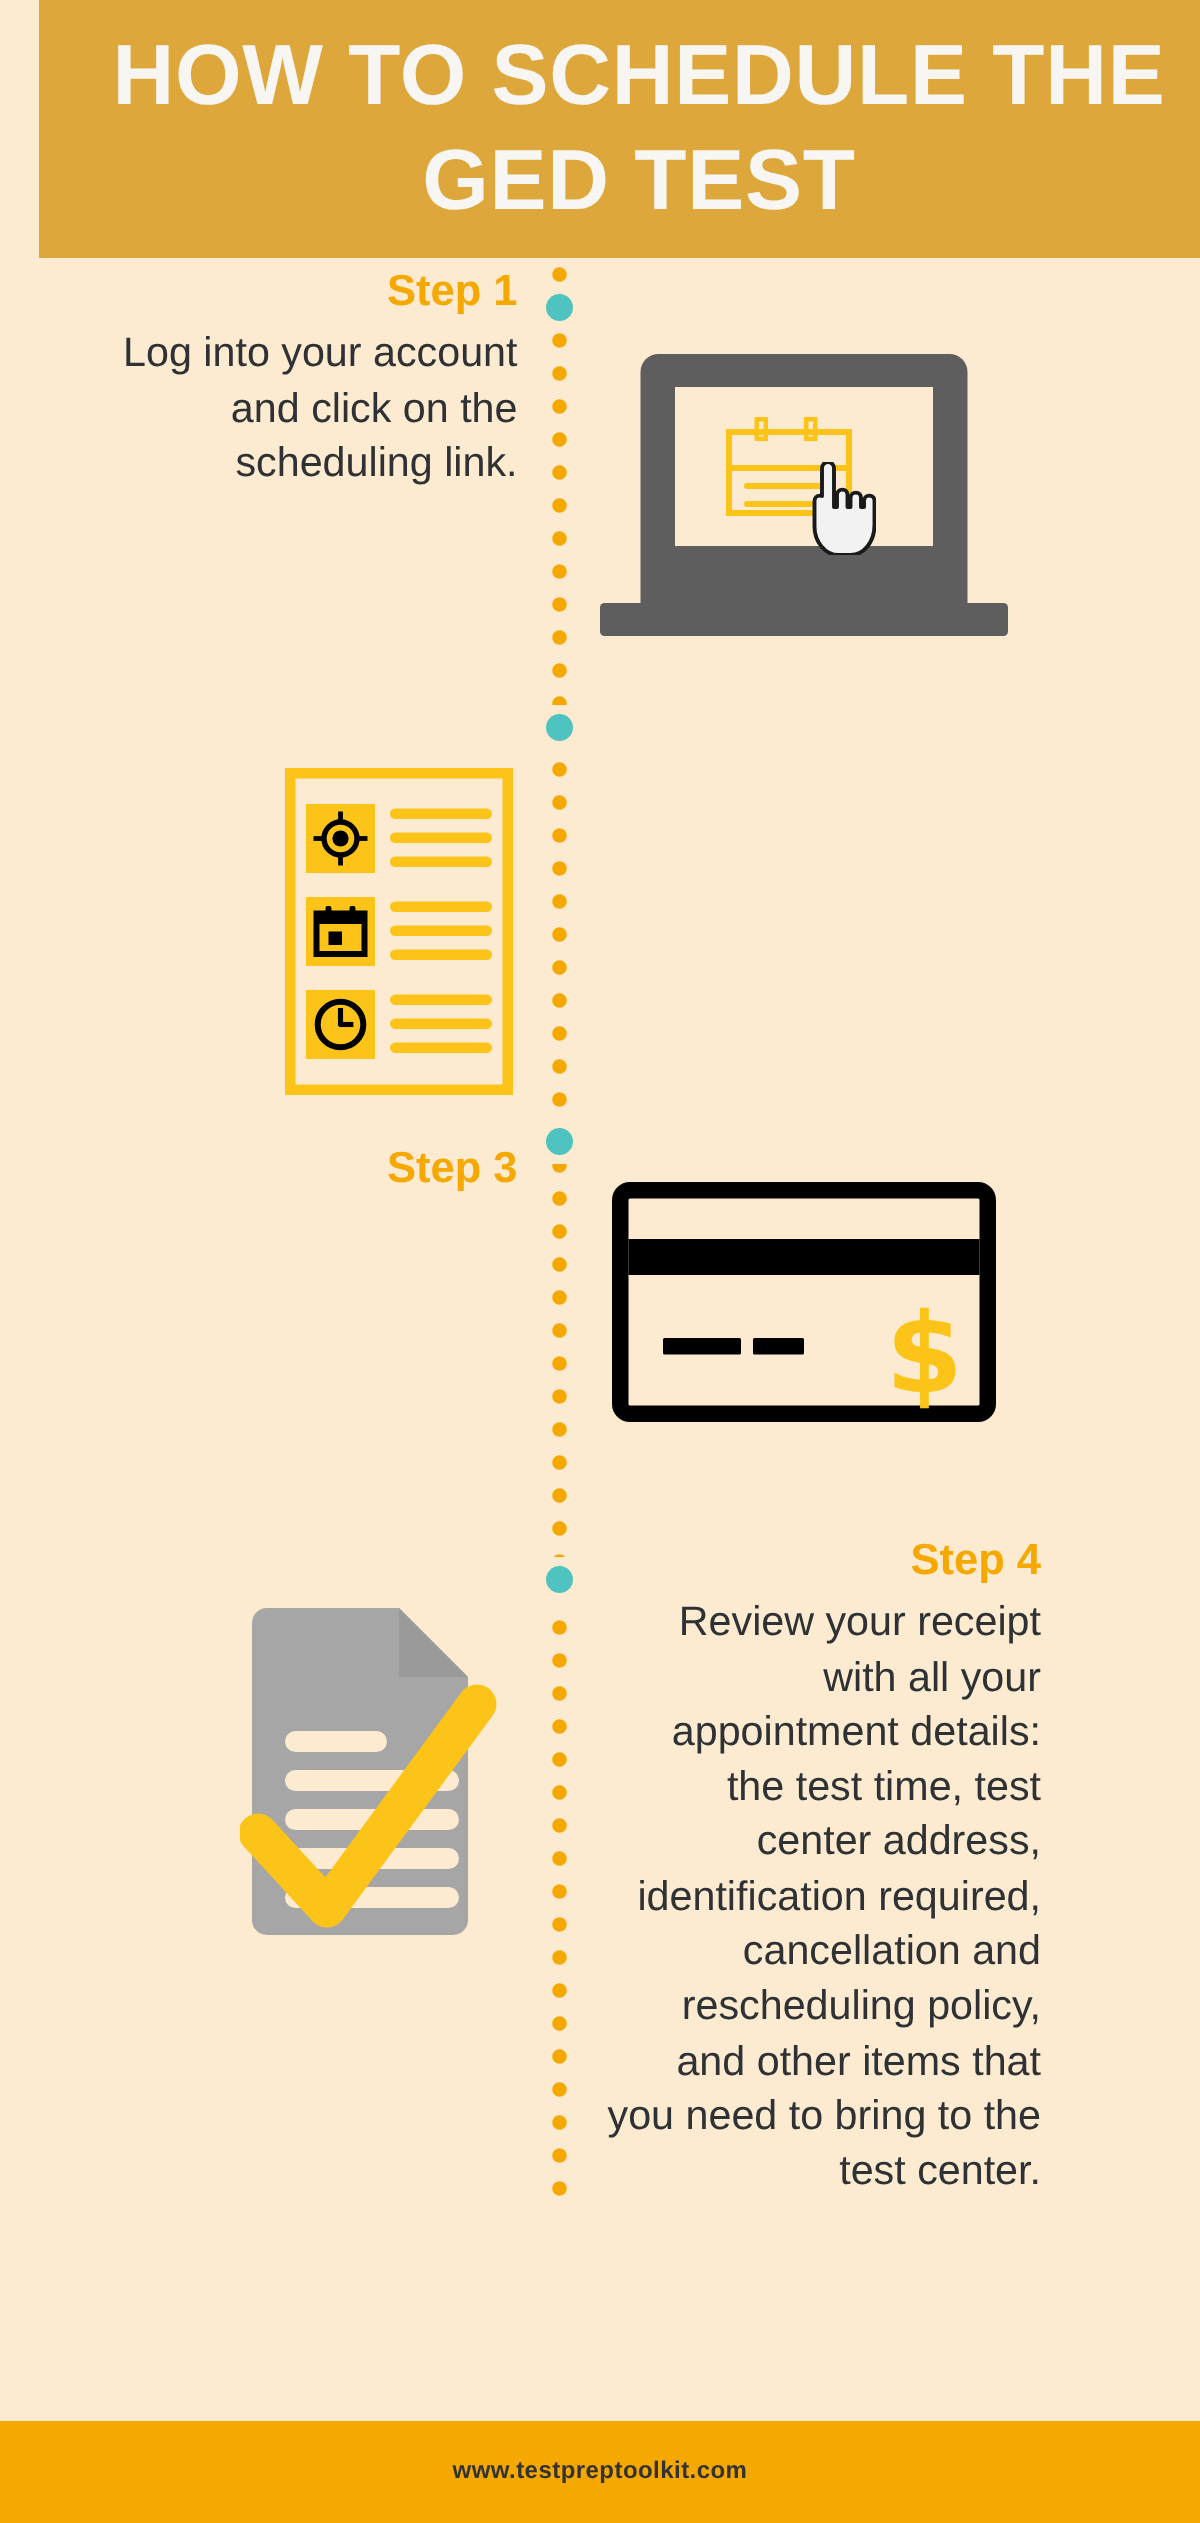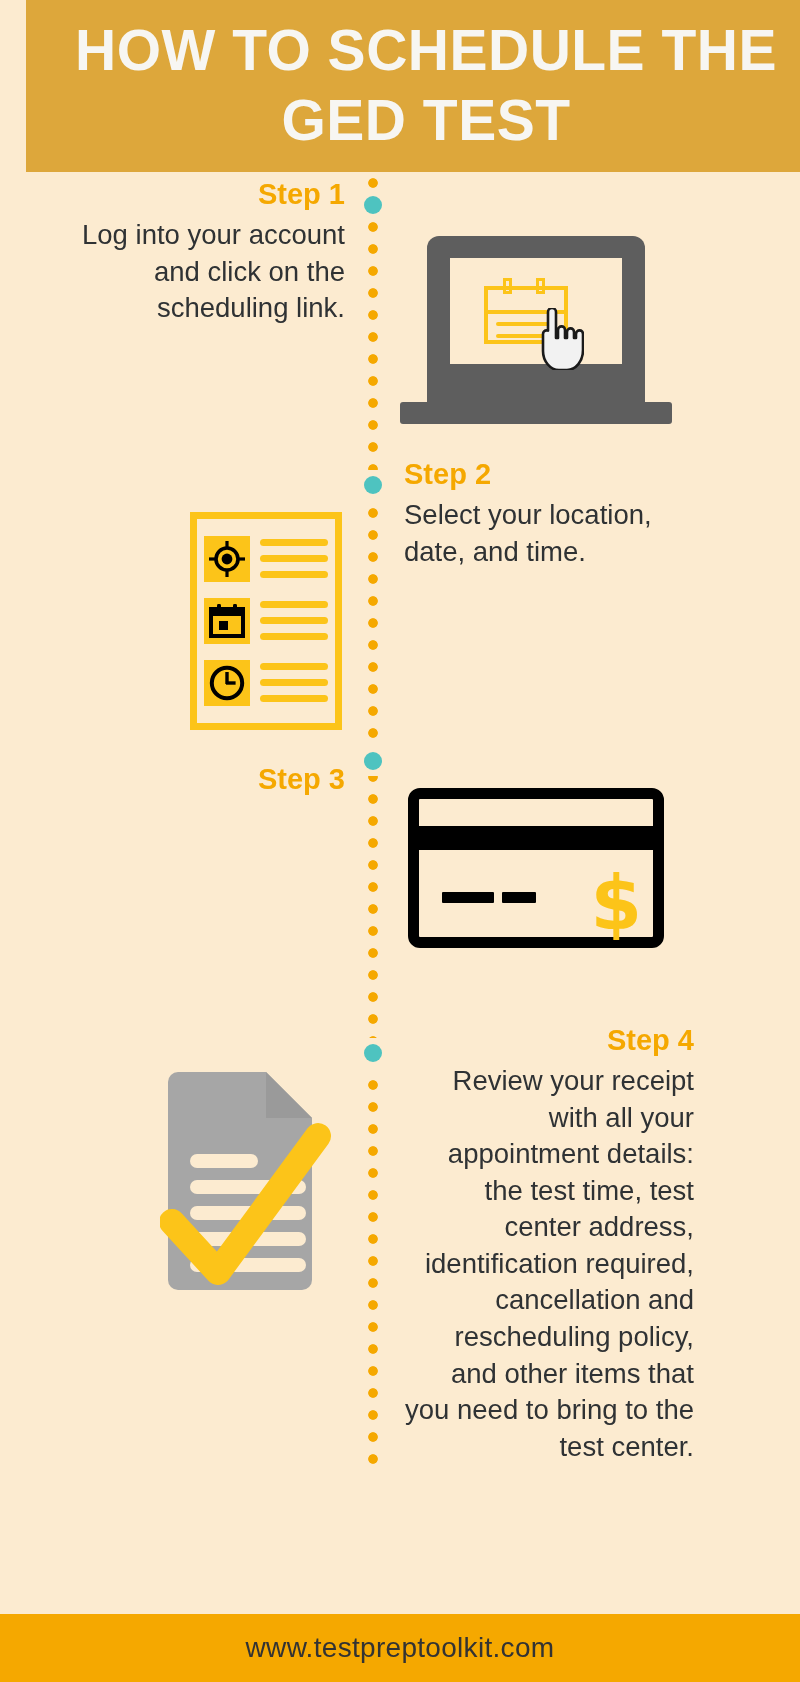--- a/index.html
+++ b/index.html
@@ -25,21 +25,21 @@
     text-transform:uppercase;
   }
 
   
   .footer{
     position:absolute;left:0;bottom:0;width:800px;height:68px;
     background:#F5A800;
     display:flex;align-items:center;justify-content:center;
   }
   .footer .url{
-    color:#333333;font-size:28px;font-weight:400;letter-spacing:0.3px;
+    color:#333333;font-size:16px;font-weight:700;letter-spacing:0.3px;
   }
 
   
   .timeline{
     position:absolute;left:366px;top:176px;width:14px;height:1296px;
     display:flex;flex-direction:column;align-items:center;
   }
   .tl-dots{
     position:absolute;left:0;top:0;width:14px;height:1296px;
     background-image:radial-gradient(circle at 7px 7px, #F5A800 4.4px, rgba(0,0,0,0) 5.2px);
@@ -183,24 +183,20 @@
       <div class="cal-ring r1"></div>
       <div class="cal-ring r2"></div>
       <div class="cal-row a"></div>
       <div class="cal-row b"></div>
     </div>
     <svg class="hand" viewBox="0 0 48 62">
       <path d="M12 4c0-2.2 1.8-4 4-4s4 1.8 4 4v26h2v-8c0-2 1.6-3.6 3.6-3.6S29 20 29 22v8h2v-6c0-2 1.6-3.6 3.6-3.6S38 22 38 24v6h2v-4c0-2 1.6-3.6 3.6-3.6S47 24 47 26v16c0 11-7 20-16 20h-8C14 62 7 53 7 43V26c0-2 1.6-3.6 3.6-3.6 0.5 0 1 .1 1.4.3z" fill="#F2F2F2" stroke="#1A1A1A" stroke-width="2.6" stroke-linejoin="round"></path>
     </svg>
   </div>
 
-  <div class="step left-col" id="step2">
-    <p class="step-label">Step 2</p>
-    <p class="step-body">Select your location, date, and time.</p>
-  </div>
 
   <div class="art" id="checklist">
     <div class="cl-frame"></div>
 
     <div class="cl-row r1">
       <div class="cl-ico">
         <svg width="40" height="40" viewBox="0 0 40 40">
           <circle cx="20" cy="20" r="11" fill="none" stroke="#000" stroke-width="3.6"></circle>
           <circle cx="20" cy="20" r="5.4" fill="#000"></circle>
           <rect x="18.4" y="2" width="3.2" height="8" fill="#000"></rect>

